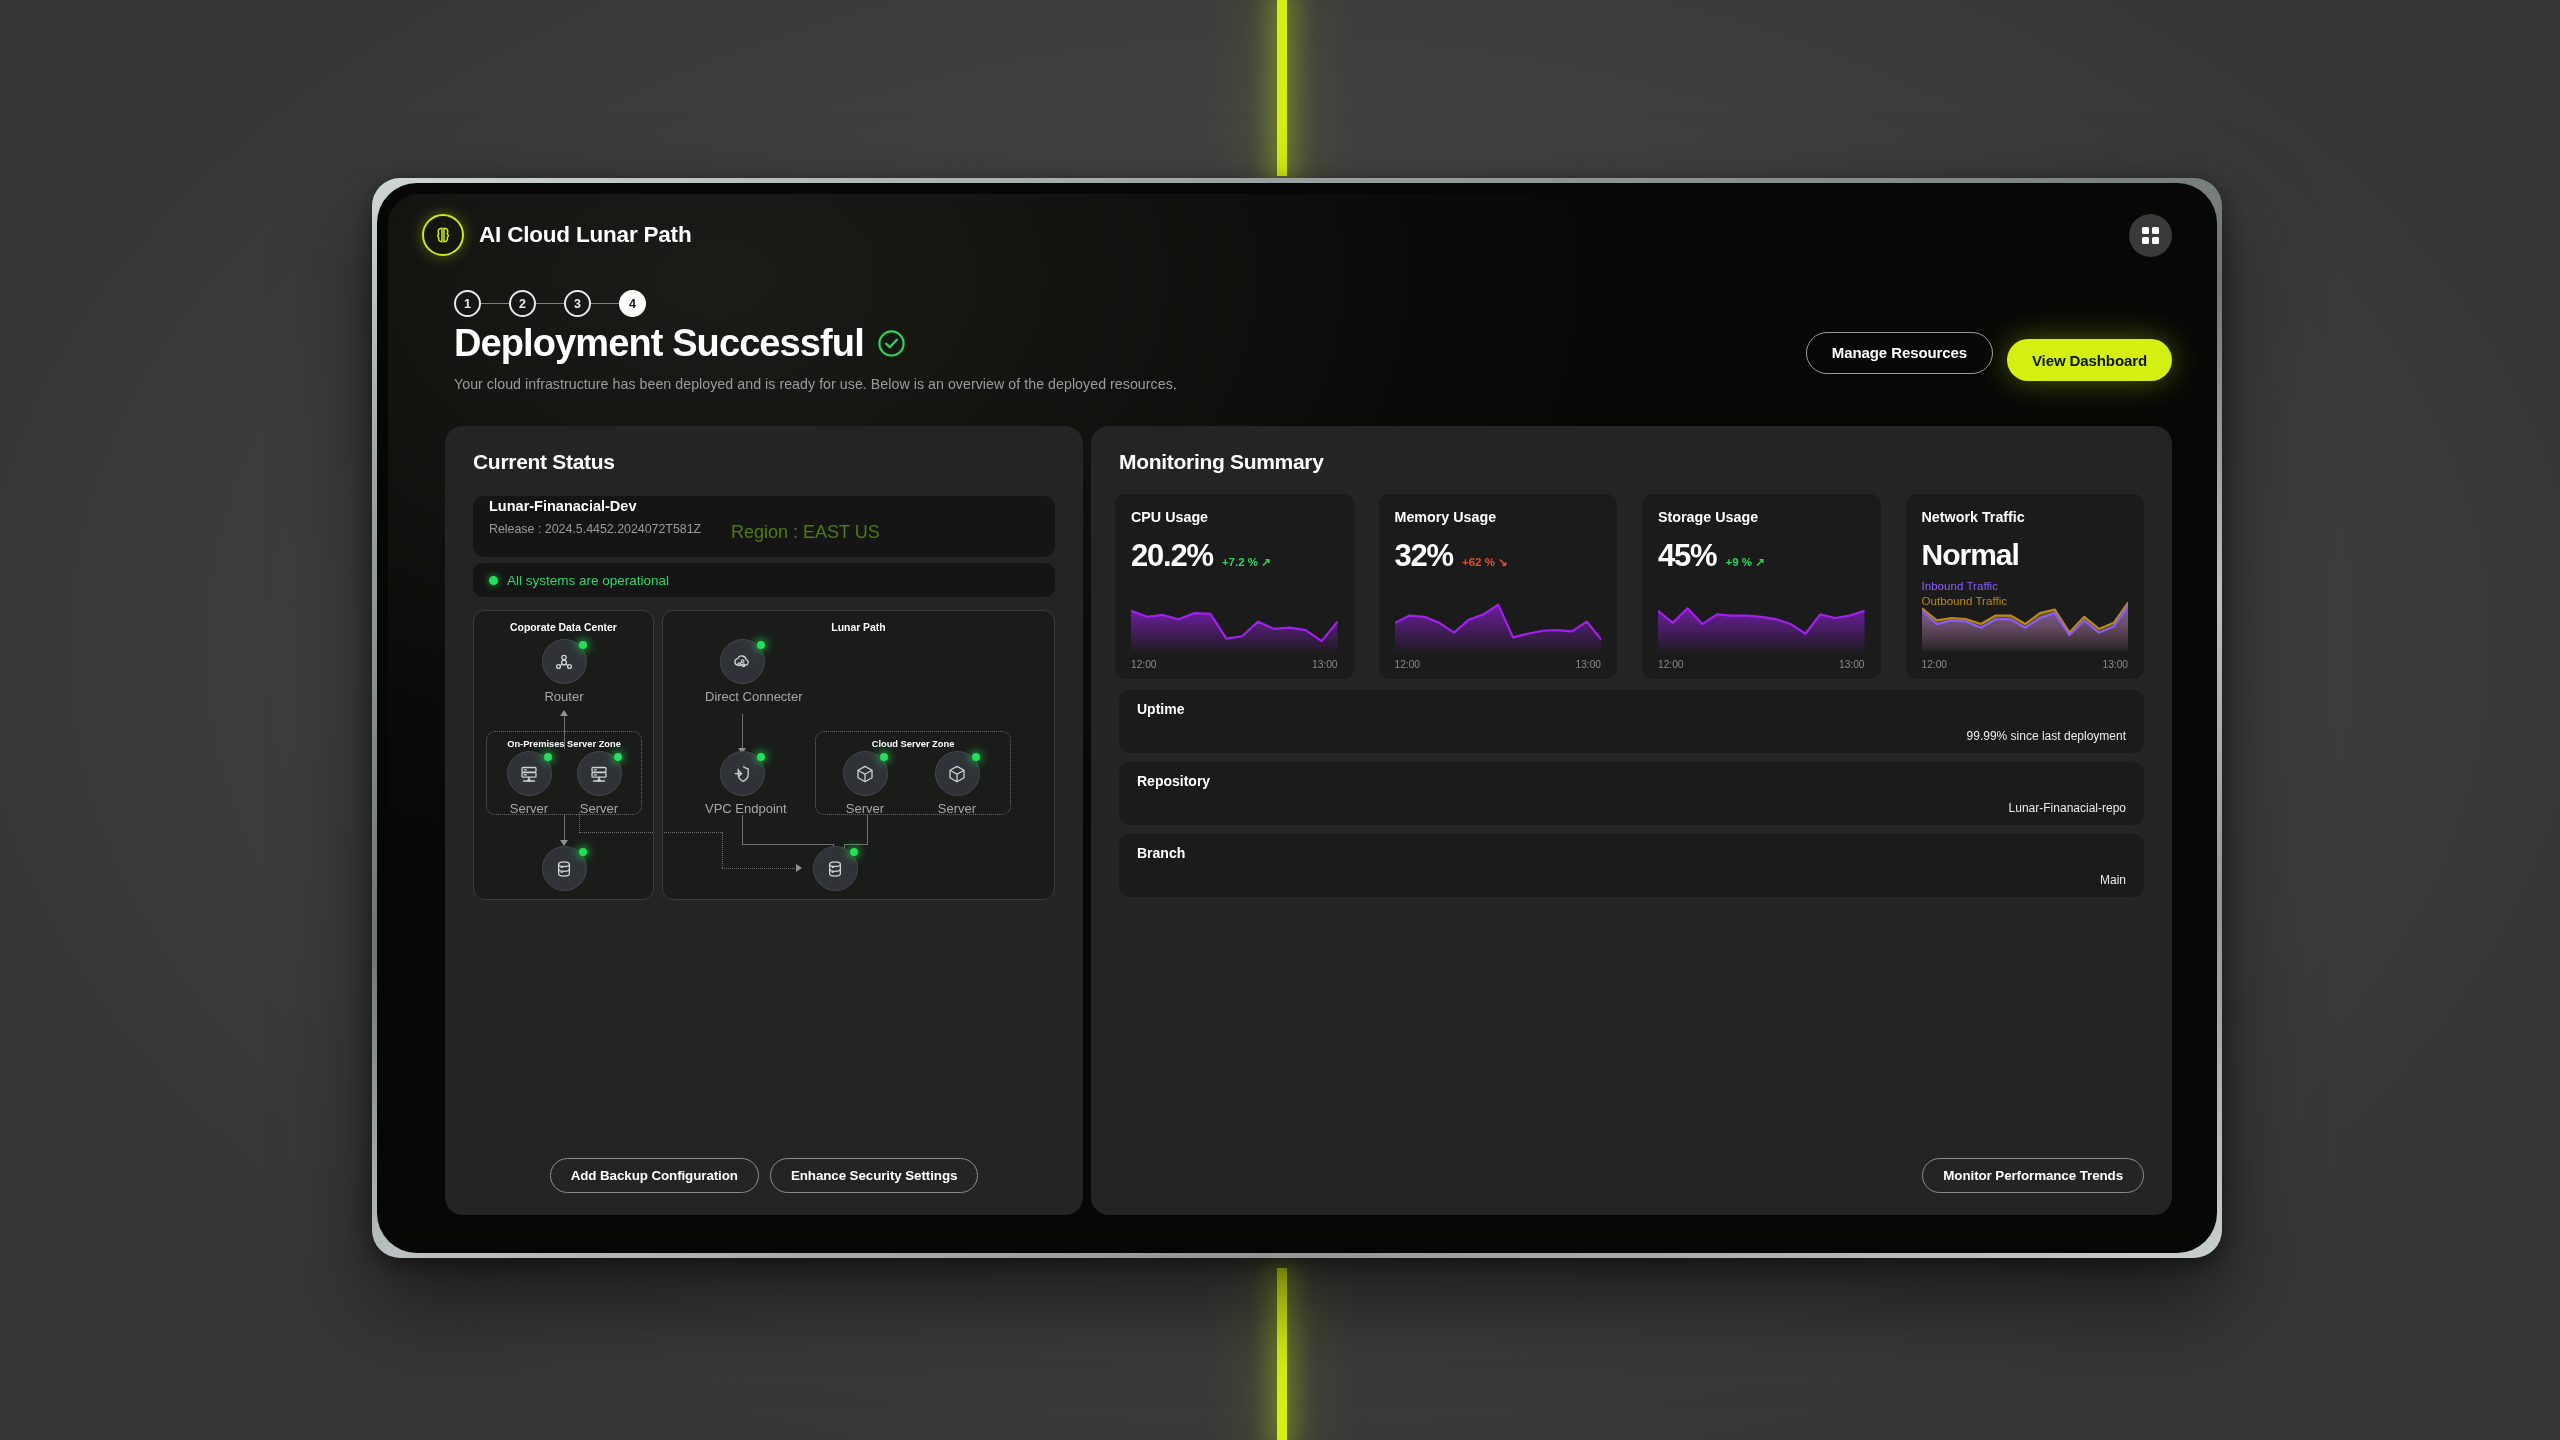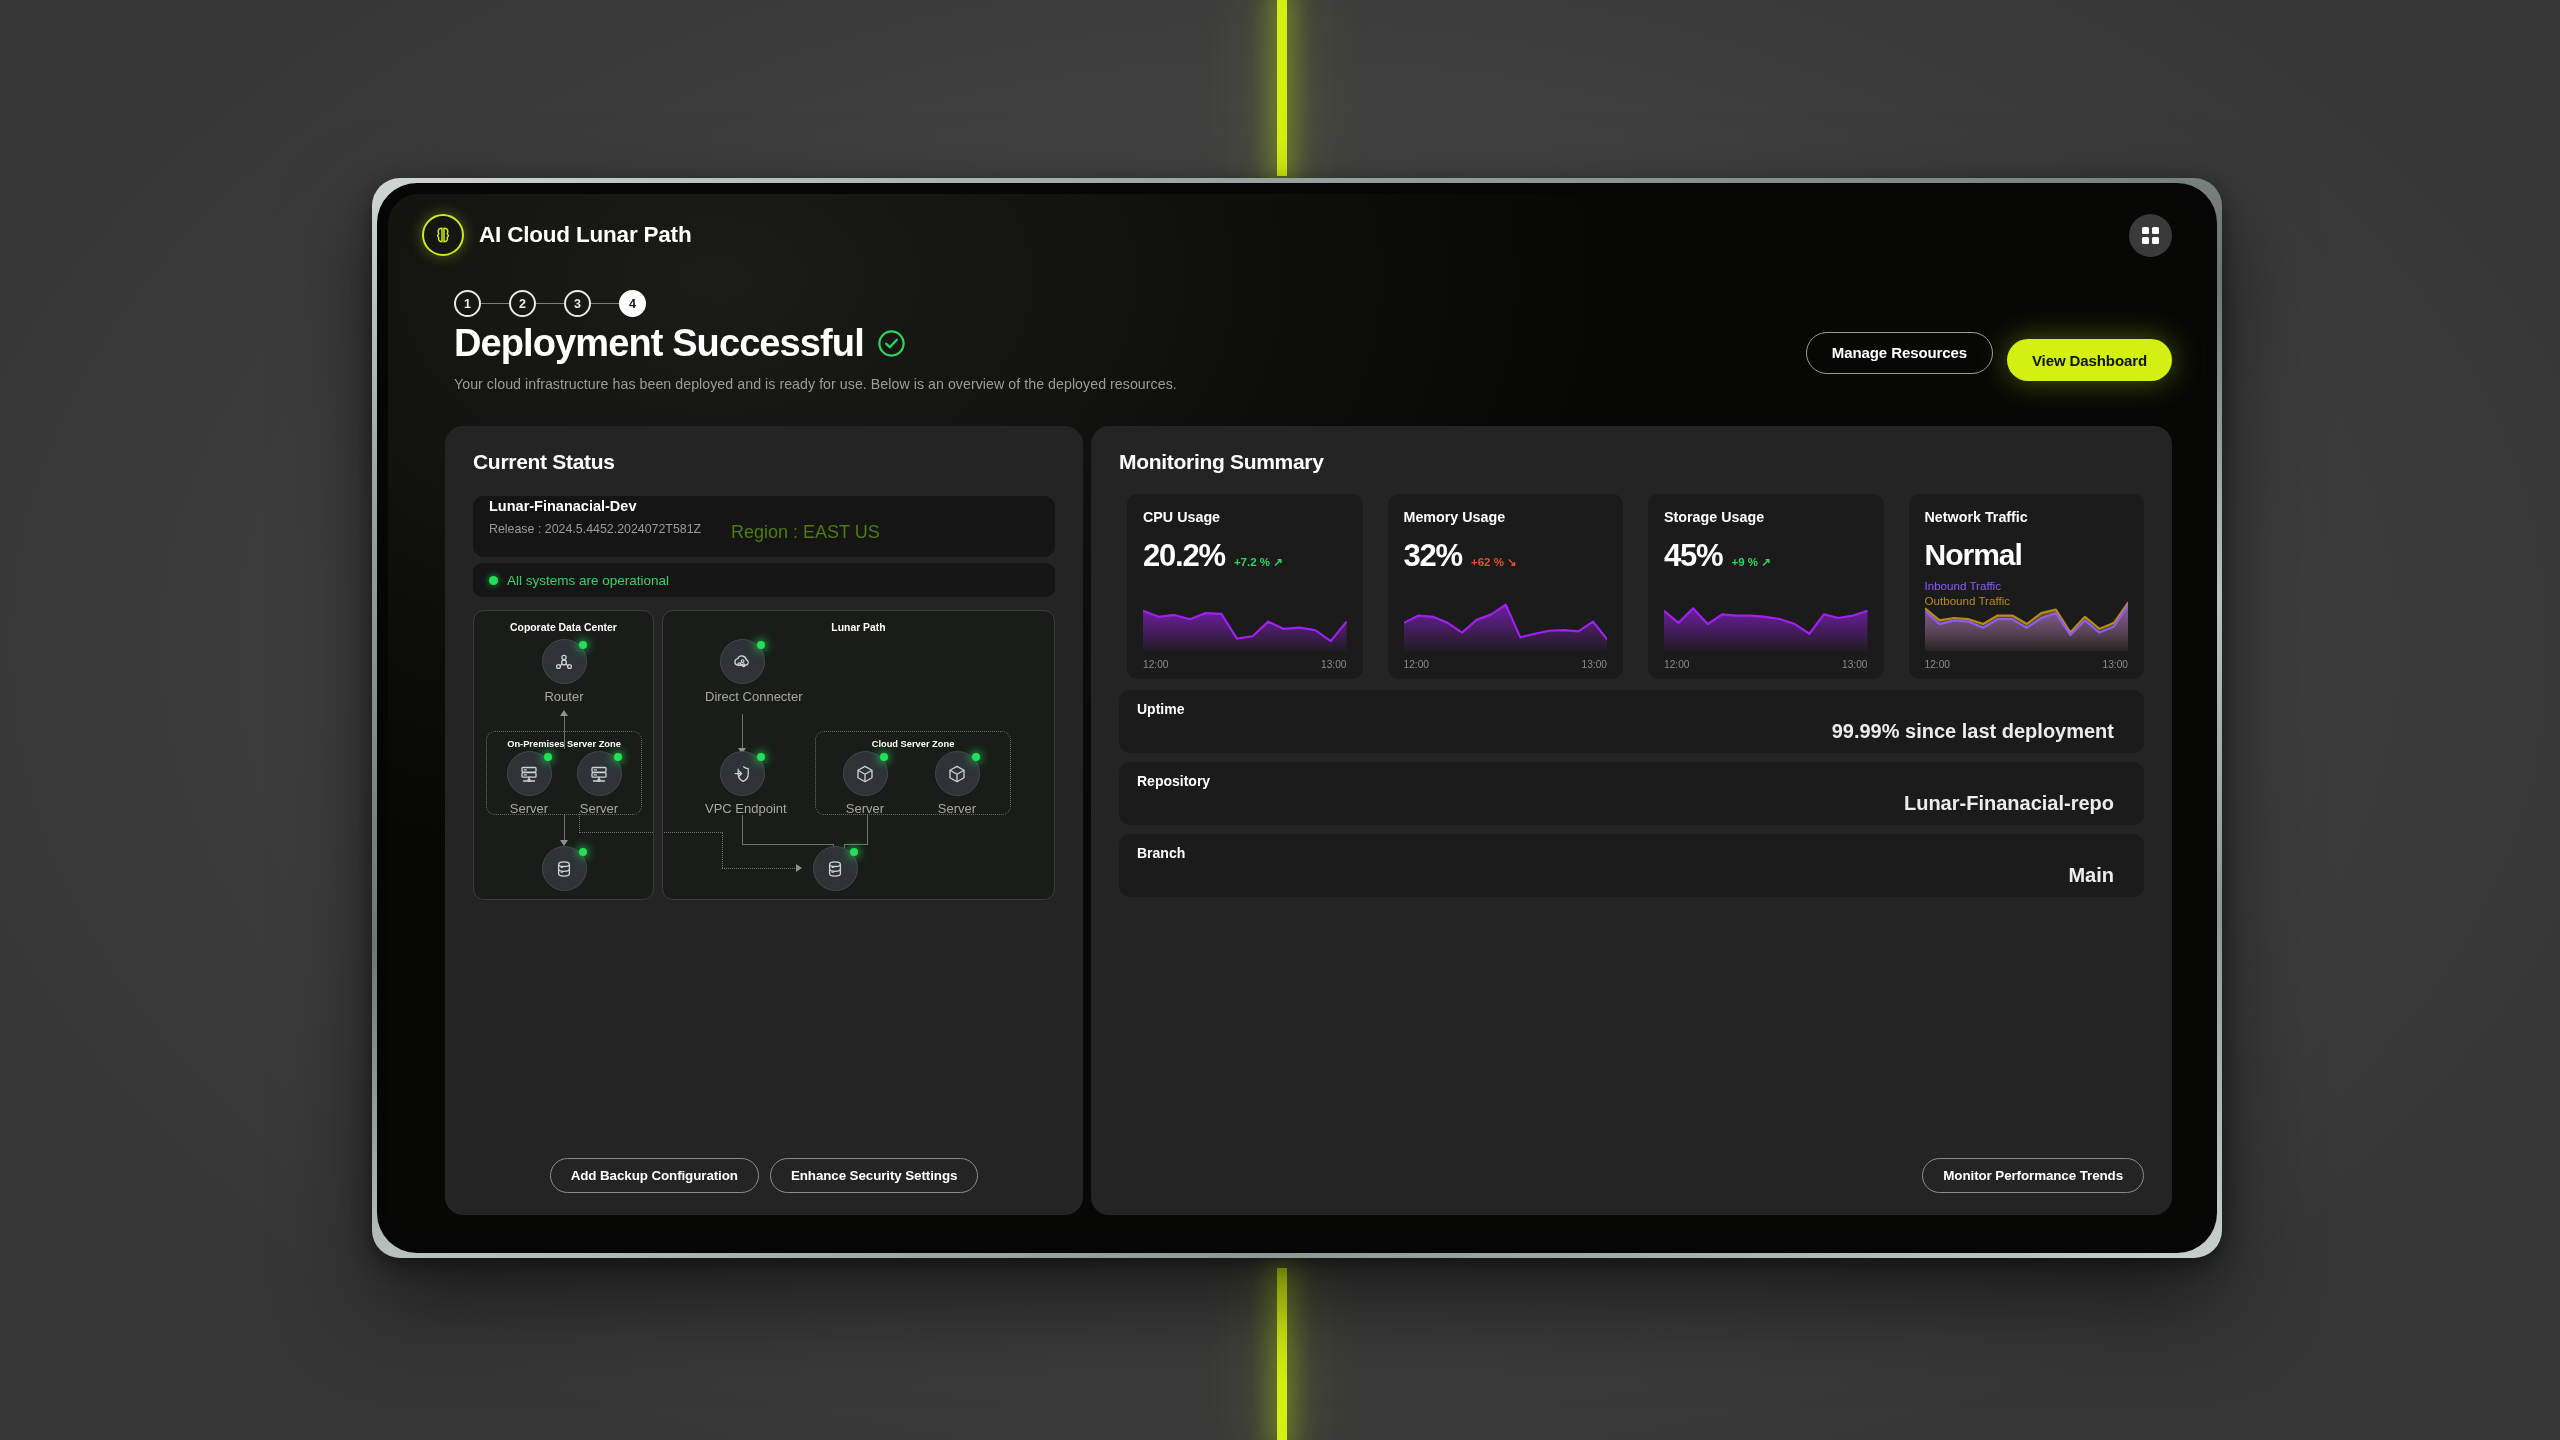--- a/index.html
+++ b/index.html
@@ -211,21 +211,21 @@
     font-size: 13.4px; font-weight: 700; letter-spacing: -0.1px;
     display: flex; align-items: center; justify-content: center; cursor: pointer;
     white-space: nowrap;
   }
   #monitoring-footer {
     position: absolute; right: 28px; bottom: 22px; display: flex;
   }
 
   
   #metric-cards {
-    position: absolute; left: 36px; right: 28px; top: 68px; height: 185px;
+    position: absolute; left: 24px; right: 28px; top: 68px; height: 185px;
     display: flex; gap: 25px;
   }
   .metric-card {
     flex: 1 1 0; background: #1b1b1b; border-radius: 11px;
     position: relative; overflow: hidden; padding: 15px 16px 0 16px;
   }
   .metric-title { color: #fff; font-size: 14.3px; font-weight: 700; }
   .metric-value-row { display: flex; align-items: baseline; gap: 9px; margin-top: 13px; }
   .metric-value { color: #fff; font-size: 31px; font-weight: 700; letter-spacing: -1.2px; }
   .metric-value.text-style { font-size: 30px; letter-spacing: -1px; }
@@ -244,22 +244,22 @@
   }
 
   
   #info-rows { position: absolute; left: 28px; right: 28px; top: 264px; }
   .info-row {
     background: #1b1b1b; border-radius: 11px; height: 63px;
     padding: 11px 18px; margin-bottom: 9px; position: relative;
   }
   .info-label { color: #fff; font-size: 14px; font-weight: 700; }
   .info-value {
-    position: absolute; right: 30px; bottom: 10px;
-    color: #ececec; font-size: 20px; font-weight: bold;
+    position: absolute; right: 18px; bottom: 10px;
+    color: #ececec; font-size: 12px;
   }
 </style>
 </head>
 <body>
 
 <div id="accent-line-top"></div>
 <div id="accent-line-bottom"></div>
 
 <div id="device">
 <div id="device-inner">

